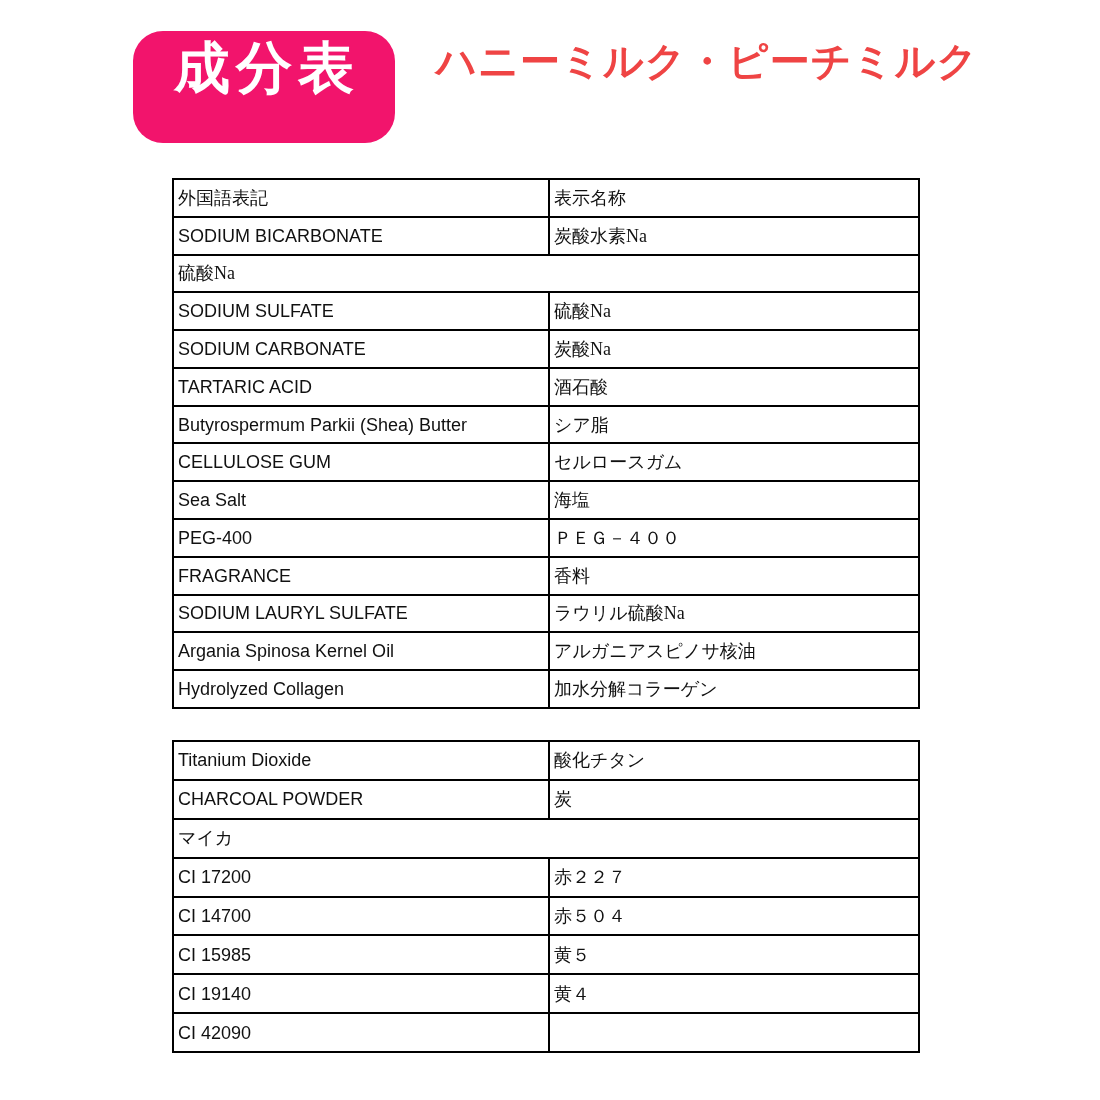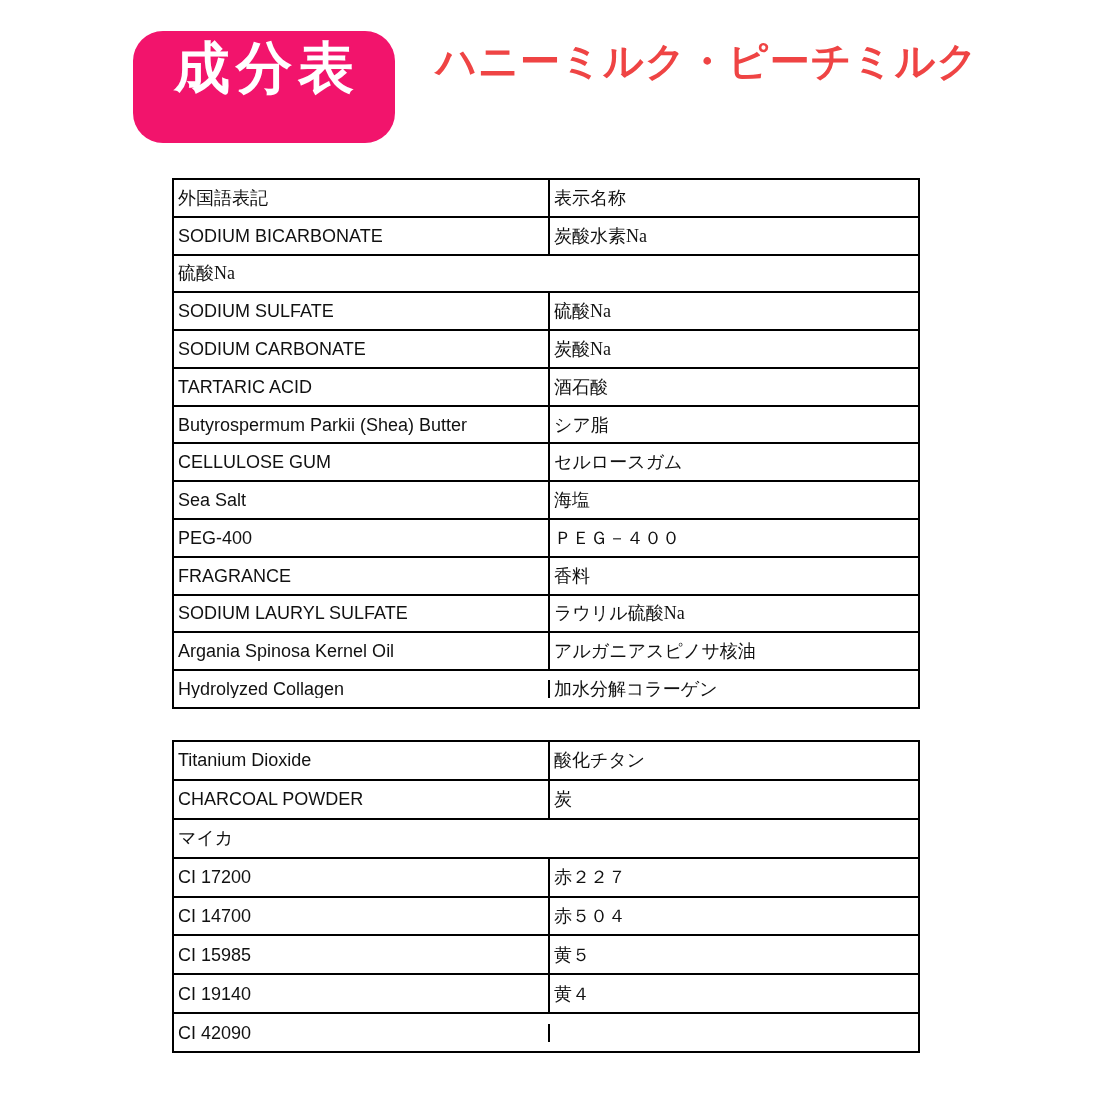--- a/index.html
+++ b/index.html
@@ -48,21 +48,21 @@
   }
   .table-1 { top: 178px; height: 531px; }
   .table-2 { top: 740px; height: 313px; }
 
   .trow {
     flex: 1;
     display: flex;
     border-bottom: 2px solid #000000;
     min-height: 0;
   }
-  .trow:last-child { border-bottom: none; align-items: center; }
+  .trow:last-child { border-bottom: none; }
 
   .tcell {
     display: flex;
     align-items: center;
     font-size: 18px;
     line-height: 1;
     overflow: hidden;
     white-space: nowrap;
     padding: 0 4px;
   }

